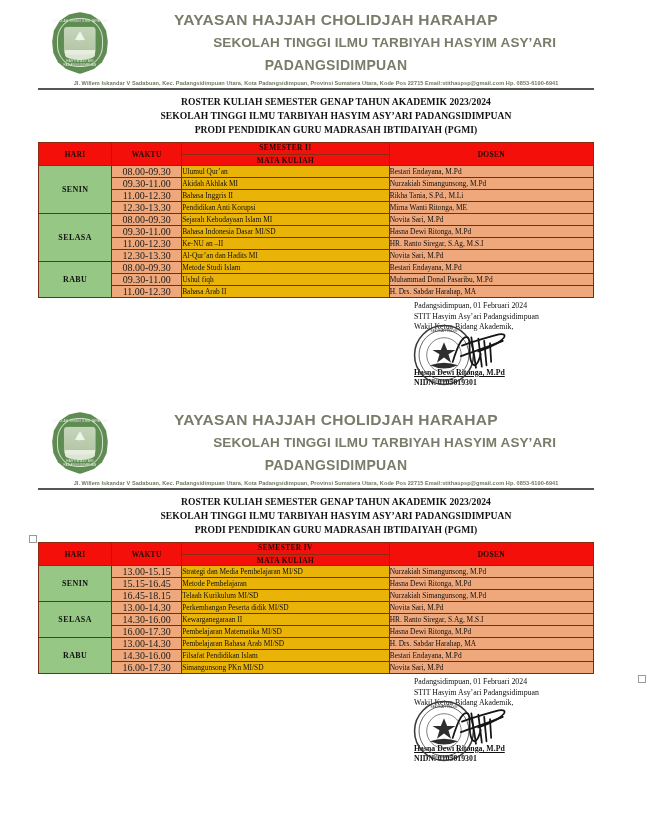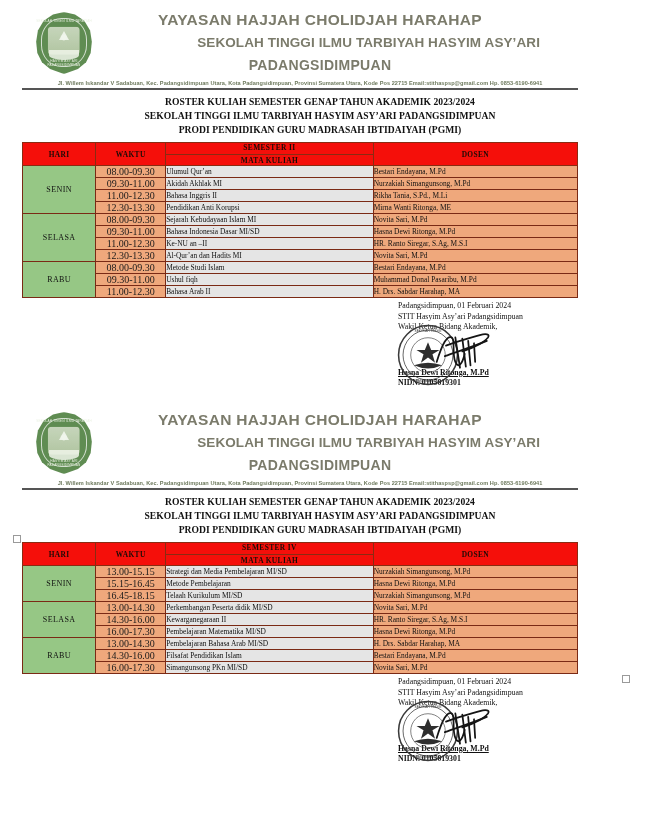--- a/index.html
+++ b/index.html
@@ -16,21 +16,21 @@
     position: relative;
   }
   .page {
     width: 651px;
     height: 827px;
     position: relative;
     background: #fff;
   }
   .section {
     position: absolute;
-    left: 0;
+    left: 16px;
     width: 600px;
   }
   #section-1 { top: 0; height: 400px; }
   #section-2 { top: 400px; height: 427px; }
 
   
   .letterhead {
     position: relative;
     padding: 8px 0 0 0;
   }
@@ -205,34 +205,34 @@
   .th-stack > div:first-child {
     border-bottom: 0.7px solid #8a2b12;
     padding: 1.5px 0 1.5px;
   }
   .th-stack > div:last-child {
     padding: 1.5px 0 1.5px;
   }
   td.day {
     background: #96c785;
     text-align: center;
-    font-weight: normal;
+    font-weight: bold;
     font-size: 8px;
     letter-spacing: .4px;
     color: #111;
   }
   td.time {
     background: #efa87c;
     text-align: center;
     font-size: 10px;
     padding: 1px 0;
     color: #1a1a1a;
   }
   td.course {
-    background: #e5e5e5;
+    background: #eab308;
     padding: 1px 0 1px 4px;
     font-size: 7.4px;
     color: #111;
   }
   td.lect {
     background: #efa87c;
     padding: 1px 0 1px 4px;
     font-size: 7.4px;
     color: #111;
   }

